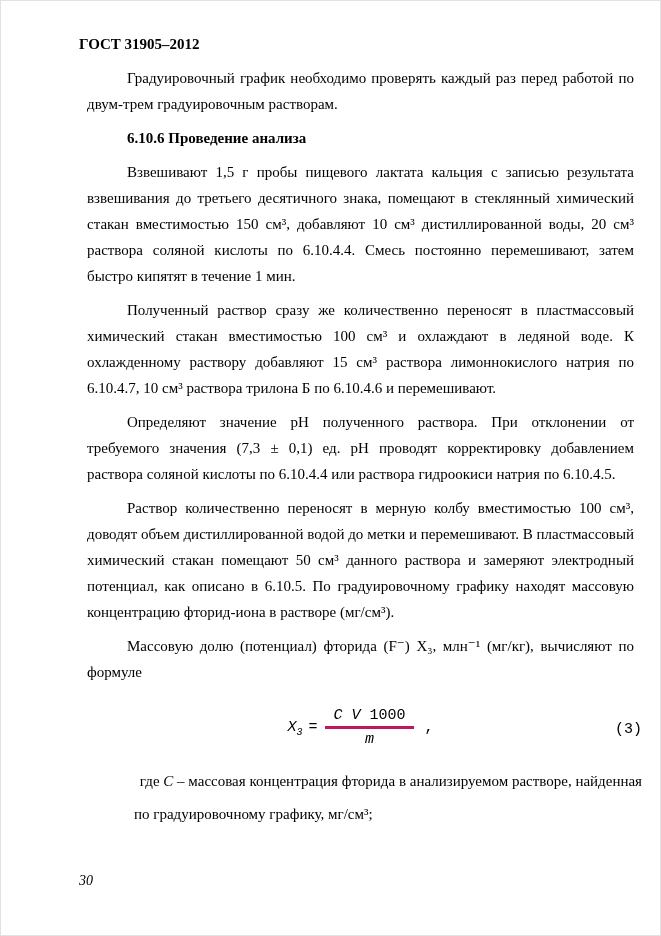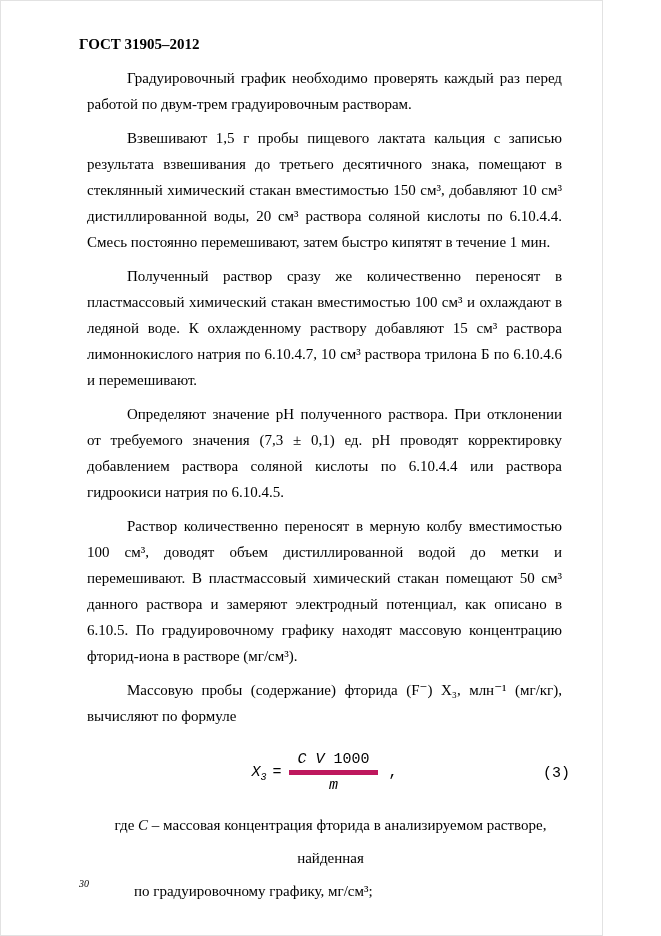--- a/index.html
+++ b/index.html
@@ -2,26 +2,26 @@
 <html><head>
 <meta charset="utf-8">
 <style>
   html, body {
     margin: 0;
     padding: 0;
     background: #ffffff;
   }
   .page {
     position: relative;
-    width: 603px;
+    width: 661px;
     height: 936px;
     box-sizing: border-box;
     background: #ffffff;
     border: 1px solid #e2e2e2;
-    padding: 30px 32px 0 78px;
+    padding: 30px 18px 0 78px;
     font-family: "Liberation Serif", "DejaVu Serif", serif;
     font-size: 15px;
     color: #000000;
     overflow: hidden;
   }
   .doc-header {
     font-weight: bold;
     font-size: 15px;
     line-height: 26px;
     margin: 0;
@@ -59,73 +59,74 @@
     padding: 0 6px;
   }
   .frac {
     display: inline-block;
     vertical-align: middle;
     text-align: center;
     margin: 0 2px;
   }
   .frac .num {
     display: block;
-    border-bottom: 5px solid #be185d;
+    border-bottom: 3px solid #be185d;
     padding: 0 8px 2px 8px;
   }
   .frac .den {
     display: block;
     padding-top: 2px;
   }
   .formula-number {
     position: absolute;
     right: 0;
     top: 22px;
   }
   p.where-line1 {
     margin: 6px 0 0 12px;
     line-height: 33px;
     text-indent: 0;
-    text-align: center;
+    text-align: right;
   }
   p.where-line2 {
     margin: 0;
     line-height: 33px;
     text-indent: 0;
     text-align: left;
     padding-left: 55px;
   }
   .page-number {
     position: absolute;
     left: 78px;
     bottom: 46px;
-    font-size: 10px;
+    font-size: 14px;
     font-style: italic;
   }
 </style>
 </head>
 <body>
 
 <div class="page">
 
   <p class="doc-header">ГОСТ 31905–2012</p>
 
   <p class="para">Градуировочный график необходимо проверять каждый раз перед работой по двум-трем градуировочным растворам.</p>
 
+  <p class="heading">6.10.6 Проведение анализа</p>
 
   <p class="para">Взвешивают 1,5 г пробы пищевого лактата кальция с записью результата взвешивания до третьего десятичного знака, помещают в стеклянный химический стакан вместимостью 150 см³, добавляют 10 см³ дистиллированной воды, 20 см³ раствора соляной кислоты по 6.10.4.4. Смесь постоянно перемешивают, затем быстро кипятят в течение 1 мин.</p>
 
   <p class="para">Полученный раствор сразу же количественно переносят в пластмассовый химический стакан вместимостью 100 см³ и охлаждают в ледяной воде. К охлажденному раствору добавляют 15 см³ раствора лимоннокислого натрия по 6.10.4.7, 10 см³ раствора трилона Б по 6.10.4.6 и перемешивают.</p>
 
   <p class="para">Определяют значение pH полученного раствора. При отклонении от требуемого значения (7,3 ± 0,1) ед. pH проводят корректировку добавлением раствора соляной кислоты по 6.10.4.4 или раствора гидроокиси натрия по 6.10.4.5.</p>
 
   <p class="para">Раствор количественно переносят в мерную колбу вместимостью 100 см³, доводят объем дистиллированной водой до метки и перемешивают. В пластмассовый химический стакан помещают 50 см³ данного раствора и замеряют электродный потенциал, как описано в 6.10.5. По градуировочному графику находят массовую концентрацию фторид-иона в растворе (мг/см³).</p>
 
 
-  <p class="para">Массовую пробы (содержание) фторида (F⁻) X₃, млн⁻¹ (мг/кг), вычисляют по формуле</p>
+  <p class="para">Массовую долю (потенциал) фторида (F⁻) X₃, млн⁻¹ (мг/кг), вычисляют по формуле</p>
 
   <div class="formula-row">
     <span class="formula">
       <span class="fvar">X</span><sub class="fsub">3</sub><span class="feq">=</span><span class="frac"><span class="num"><span class="fvar">C V</span>&nbsp;<span>1000</span></span><span class="den"><span class="fvar">m</span></span></span><span> ,</span>
     </span>
     <span class="formula-number">(3)</span>
   </div>
 
   <p class="where-line1"><span>где </span><span class="fvar">C</span><span> – массовая концентрация фторида в анализируемом растворе, найденная</span></p>
 

